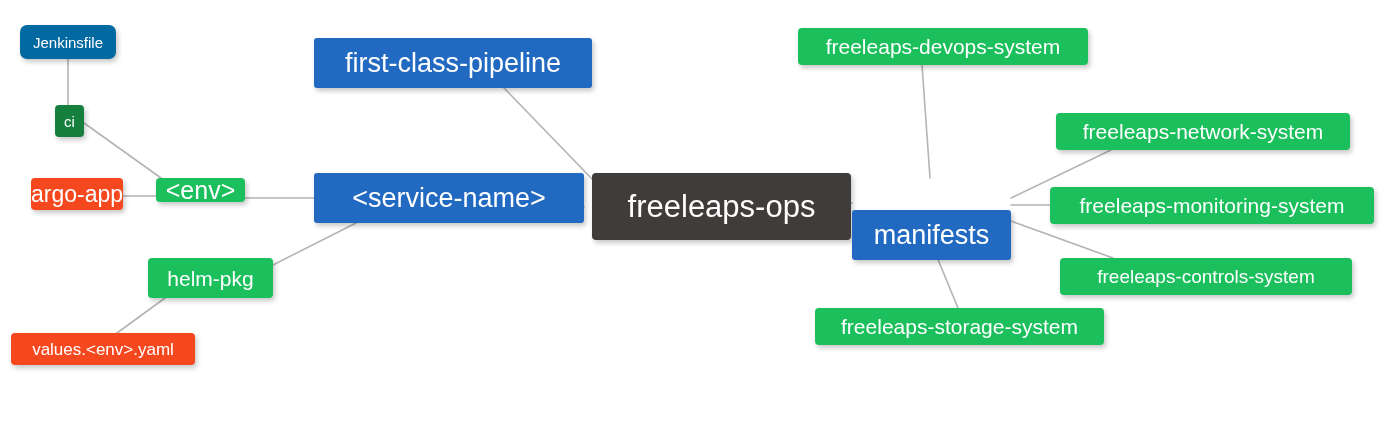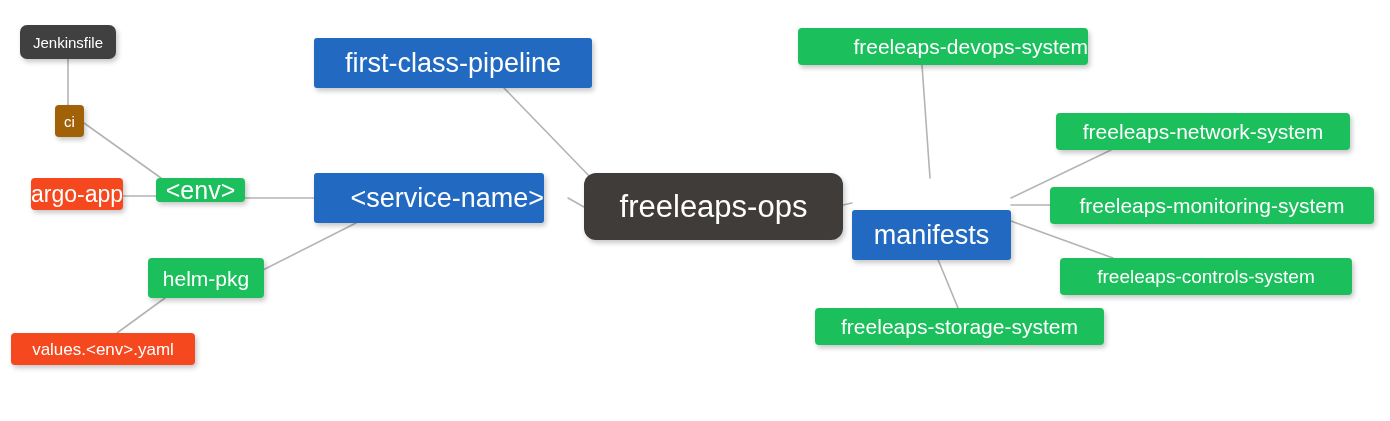--- a/index.html
+++ b/index.html
@@ -40,21 +40,22 @@
     align-items: center;
     justify-content: center;
     color: #ffffff;
     white-space: nowrap;
     line-height: 1;
     box-shadow: 2px 3px 5px rgba(0,0,0,0.22);
     user-select: none;
   }
   .node-root {
     background: #403c3a;
-    border-radius: 12px;
+    border-radius: 4px;
+    margin-left: 8px;
   }
   .node-blue {
     background: #2169c1;
     border-radius: 3px;
   }
   .node-green {
     background: #1bbf5c;
     border-radius: 4px;
   }
   .node-red {
@@ -90,45 +91,45 @@
       <path class="edge" d="M 1011,221 L 1113,258"></path>
       <path class="edge" d="M 925,228 L 958,308"></path>
     </svg>
   <div id="node-layer">
       <div class="node node-root" style="left: 584px; top: 173px; width: 259px; height: 67px; font-size: 31px; background: rgb(64, 60, 58);">
         <span class="node-label">freeleaps-ops</span>
       </div>
       <div class="node node-blue" style="left: 314px; top: 38px; width: 278px; height: 50px; font-size: 27px; background: rgb(33, 105, 193);">
         <span class="node-label">first-class-pipeline</span>
       </div>
-      <div class="node node-blue" style="left: 314px; top: 173px; width: 230px; height: 50px; font-size: 27px; background: rgb(33, 105, 193); justify-content: flex-end;">
+      <div class="node node-blue" style="left: 314px; top: 173px; width: 270px; height: 50px; font-size: 27px; background: rgb(33, 105, 193);">
         <span class="node-label">&lt;service-name&gt;</span>
       </div>
       <div class="node node-blue" style="left: 852px; top: 178px; width: 159px; height: 50px; font-size: 27px; background: rgb(33, 105, 193); margin-top: 32px;">
         <span class="node-label">manifests</span>
       </div>
       <div class="node node-green" style="left: 156px; top: 178px; width: 89px; height: 24px; font-size: 25px; background: rgb(27, 191, 92);">
         <span class="node-label">&lt;env&gt;</span>
       </div>
-      <div class="node node-green" style="left: 148px; top: 258px; width: 116px; height: 40px; font-size: 21px; background: rgb(27, 191, 92);">
+      <div class="node node-green" style="left: 148px; top: 258px; width: 125px; height: 40px; font-size: 21px; background: rgb(27, 191, 92);">
         <span class="node-label">helm-pkg</span>
       </div>
-      <div class="node node-red" style="left: 55px; top: 105px; width: 29px; height: 32px; font-size: 15px; background: #a16207; text-align: center;">
+      <div class="node node-red" style="left: 55px; top: 105px; width: 29px; height: 32px; font-size: 15px; background: #15803d; text-align: center;">
         <span class="node-label">ci</span>
       </div>
       <div class="node node-red" style="left: 31px; top: 178px; width: 92px; height: 32px; font-size: 23px; background: rgb(245, 72, 31);">
         <span class="node-label">argo-app</span>
       </div>
       <div class="node node-red" style="left: 11px; top: 333px; width: 184px; height: 32px; font-size: 17px; background: rgb(245, 72, 31);">
         <span class="node-label">values.&lt;env&gt;.yaml</span>
       </div>
-      <div class="node node-amber" style="left: 20px; top: 25px; width: 96px; height: 34px; font-size: 15px; background: #404040;">
+      <div class="node node-amber" style="left: 20px; top: 25px; width: 96px; height: 34px; font-size: 15px; background: #0369a1;">
         <span class="node-label">Jenkinsfile</span>
       </div>
-      <div class="node node-green" style="left: 798px; top: 28px; width: 290px; height: 37px; font-size: 21px; background: rgb(27, 191, 92); justify-content: flex-end;">
+      <div class="node node-green" style="left: 798px; top: 28px; width: 290px; height: 37px; font-size: 21px; background: rgb(27, 191, 92);">
         <span class="node-label">freeleaps-devops-system</span>
       </div>
       <div class="node node-green" style="left: 1056px; top: 113px; width: 294px; height: 37px; font-size: 21px; background: rgb(27, 191, 92);">
         <span class="node-label">freeleaps-network-system</span>
       </div>
       <div class="node node-green" style="left: 1050px; top: 187px; width: 324px; height: 37px; font-size: 21px; background: rgb(27, 191, 92);">
         <span class="node-label">freeleaps-monitoring-system</span>
       </div>
       <div class="node node-green" style="left: 1060px; top: 258px; width: 292px; height: 37px; font-size: 19px; background: rgb(27, 191, 92);">
         <span class="node-label">freeleaps-controls-system</span>

